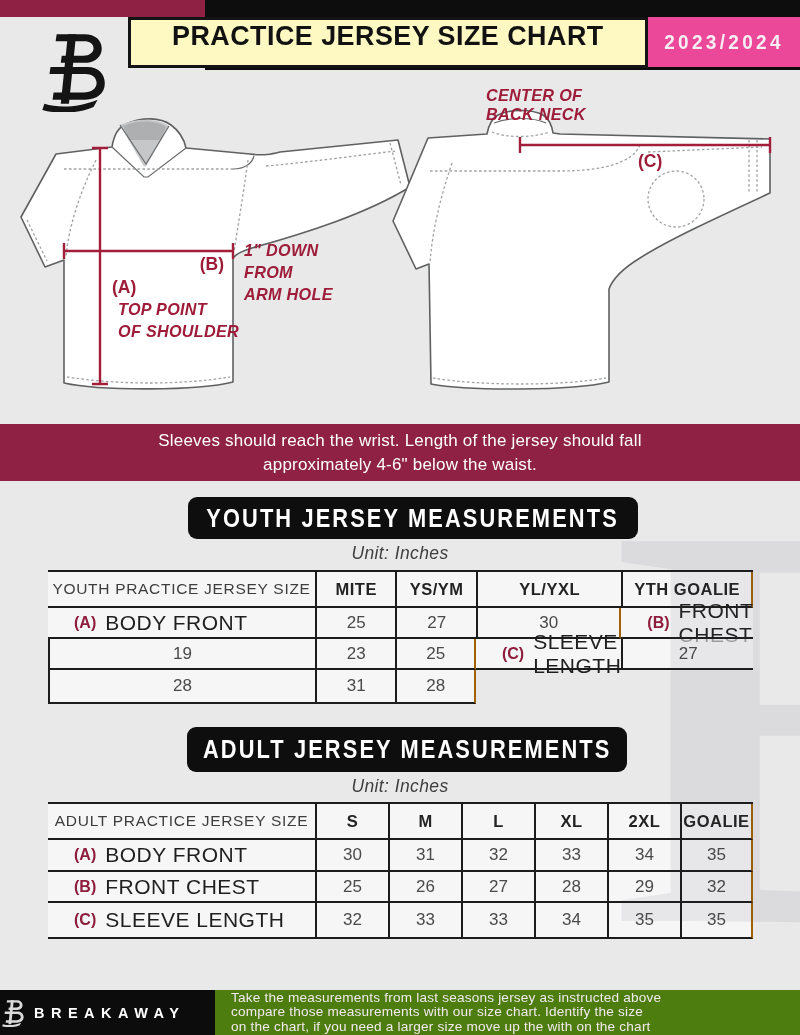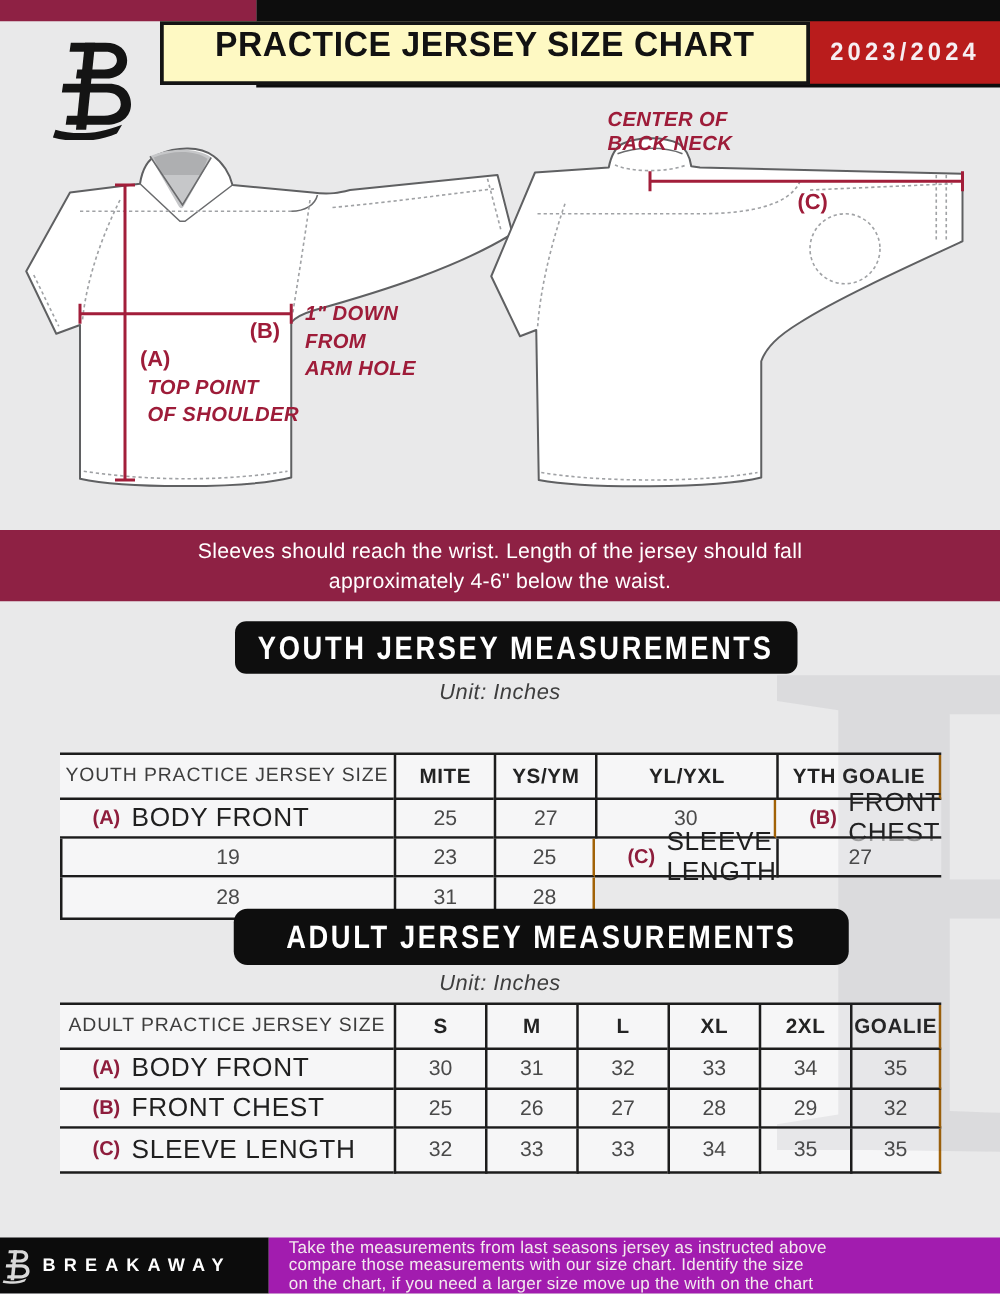--- a/index.html
+++ b/index.html
@@ -21,21 +21,21 @@
   .title-box {
     position:absolute; left:128px; top:17px; width:520px; height:51px; box-sizing:border-box;
     background:#fef9c3; border:3px solid #141414; z-index:2;
     display:flex; align-items:flex-start; justify-content:center;
   }
   .title-box span {
     font-size:28px; font-weight:700; color:#121212; letter-spacing:0.5px;
     transform:scaleX(0.96); white-space:nowrap;
   }
   .season-box {
-    position:absolute; left:648px; top:17px; width:152px; height:50px; background:#b91c1c; z-index:2;
+    position:absolute; left:648px; top:17px; width:152px; height:50px; background:#ec4899; z-index:2;
     display:flex; align-items:center; justify-content:center;
   }
   .season-box span {
     color:#f6eef2; font-weight:700; font-size:20px; letter-spacing:3.5px;
     transform:scaleX(0.95); white-space:nowrap;
   }
   .logo { position:absolute; left:36px; top:28px; z-index:2; }
   
   .diagram { position:absolute; left:0; top:68px; z-index:1; }
   .diagram .outline { stroke:#5f6062; stroke-width:1.6; fill:#ffffff; stroke-linejoin:round; stroke-linecap:round; }
@@ -54,51 +54,51 @@
   
   .black-banner {
     position:absolute; background:#0e0e0e; border-radius:9px; z-index:4;
     display:flex; align-items:center; justify-content:center;
   }
   .black-banner span {
     color:#ffffff; font-weight:700; font-size:26px; letter-spacing:2.5px;
     transform:scaleX(0.84); white-space:nowrap;
   }
   .banner-youth { left:188px; top:497px; width:450px; height:42px; }
-  .banner-adult { left:187px; top:727px; width:492px; height:45px;border-radius:11px; }
+  .banner-adult { left:187px; top:727px; width:440px; height:45px; }
   .unit {
     position:absolute; left:0; width:800px; text-align:center; z-index:4;
     font-style:italic; font-size:17.5px; font-weight:500; color:#3e3e3e; letter-spacing:0.4px;
   }
   .unit-youth { top:543px; }
   .unit-adult { top:776px; }
   
   .size-table { position:absolute; left:48px; width:705px; display:grid; z-index:2; border-top:2.5px solid #1c1c1c; }
-  .t-youth { top:570px; grid-template-columns:267px repeat(4, 1fr); grid-template-rows:36px 31px 31px 34px;margin-top:32px; }
+  .t-youth { top:570px; grid-template-columns:267px repeat(4, 1fr); grid-template-rows:36px 31px 31px 34px; }
   .t-adult { top:802px; grid-template-columns:267px repeat(6, 1fr); grid-template-rows:36px 32px 31px 36px; }
   .cell {
     background:rgba(255,255,255,0.6); border-bottom:2px solid #1c1c1c;
     display:flex; align-items:center; justify-content:center;
   }
   .cell.v { border-left:2px solid #1c1c1c; }
   .cell.last { border-right:2px solid #a16207; }
   .cell.c1 span { font-size:15.5px; color:#3d3d3d; letter-spacing:0.7px; }
   .cell.h.v span { font-size:16.5px; font-weight:700; color:#232323; letter-spacing:0.5px; }
   .cell.label { justify-content:flex-start; padding-left:26px; gap:9px; }
   .cell .key { color:#8e1d3c; font-weight:700; font-size:16px; }
   .cell .rlab { font-size:21px; color:#1f1f1f; letter-spacing:0.5px; font-weight:500; }
   .cell.num { font-size:17px; color:#4a4a4a; }
   
   .footer-black {
     position:absolute; left:0; top:990px; width:215px; height:45px; background:#0c0c0c; z-index:4;
     display:flex; align-items:center; gap:10px;
   }
   .footer-black .brand { color:#ffffff; font-size:14.5px; font-weight:700; letter-spacing:6.5px; white-space:nowrap; }
   .footer-maroon {
-    position:absolute; left:215px; top:990px; width:585px; height:45px; background:#a21caf; z-index:4;
+    position:absolute; left:215px; top:990px; width:585px; height:45px; background:#4d7c0f; z-index:4;
     display:flex; flex-direction:column; justify-content:center; padding-left:16px; box-sizing:border-box;
   }
   .footer-maroon div { color:#f3eaee; font-size:13.6px; line-height:14.6px; letter-spacing:0.2px; white-space:nowrap; }
 </style>
 </head>
 <body>
 
 <div class="page">
 
   <div class="watermark">B</div>

